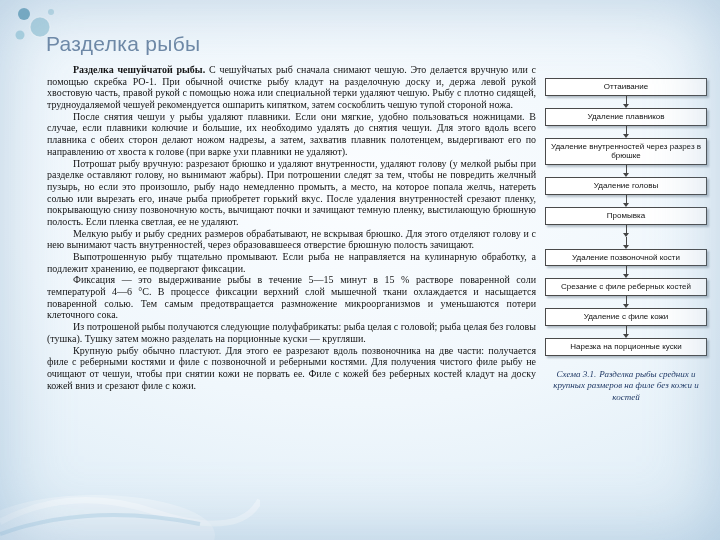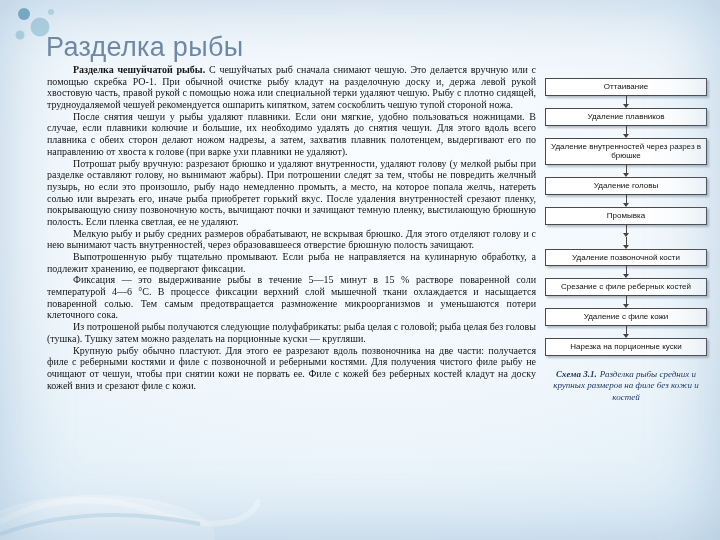--- a/index.html
+++ b/index.html
@@ -10,21 +10,21 @@
     font-family:"Liberation Serif", serif;
   }
   .slide::after {
     content:""; position:absolute; inset:0; pointer-events:none;
     box-shadow: inset 0 0 70px rgba(120,160,195,.45);
   }
   .deco { position:absolute; pointer-events:none; }
   .title {
     position:absolute; left:46px; top:32px; margin:0;
     font-family:"Liberation Sans", sans-serif;
-    font-size:27px; font-weight:400; color:#6e88a6; letter-spacing:.3px;
+    font-size:21px; font-weight:400; color:#6e88a6; letter-spacing:.3px;
   }
   .body-text {
     position:absolute; left:47px; top:64px; width:489px;
     font-size:10px; line-height:1.17; text-align:justify; color:#141414;
   }
   .para { margin:0; text-indent:26px; }
   .para b { font-weight:bold; }
   .flow {
     position:absolute; left:545px; top:78px; width:162px;
     display:flex; flex-direction:column; align-items:stretch;
@@ -44,21 +44,21 @@
   .flow-arrow .head {
     width:0; height:0;
     border-left:3px solid transparent; border-right:3px solid transparent;
     border-top:4px solid #444;
   }
   .caption {
     margin-top:13px; padding:0 4px;
     font-family:"Liberation Serif", serif; font-style:italic;
     font-size:9px; line-height:1.3; color:#1f3864; text-align:center;
   }
-  .caption .lead { font-weight:bold; margin-right:3px; }
+  .caption .lead { font-weight:normal; margin-right:3px; }
 </style>
 </head>
 <body>
 
 <div class="slide">
 
   <svg class="deco" style="left:6px; top:2px;" width="70" height="60" viewBox="0 0 70 60">
     <circle cx="18" cy="12" r="6" fill="#4e93ad" opacity="0.75"></circle>
     <circle cx="34" cy="25" r="10" fill="#7fb8cc" opacity="0.55"></circle>
     <circle cx="14" cy="33" r="4.5" fill="#a5d0de" opacity="0.85"></circle>

